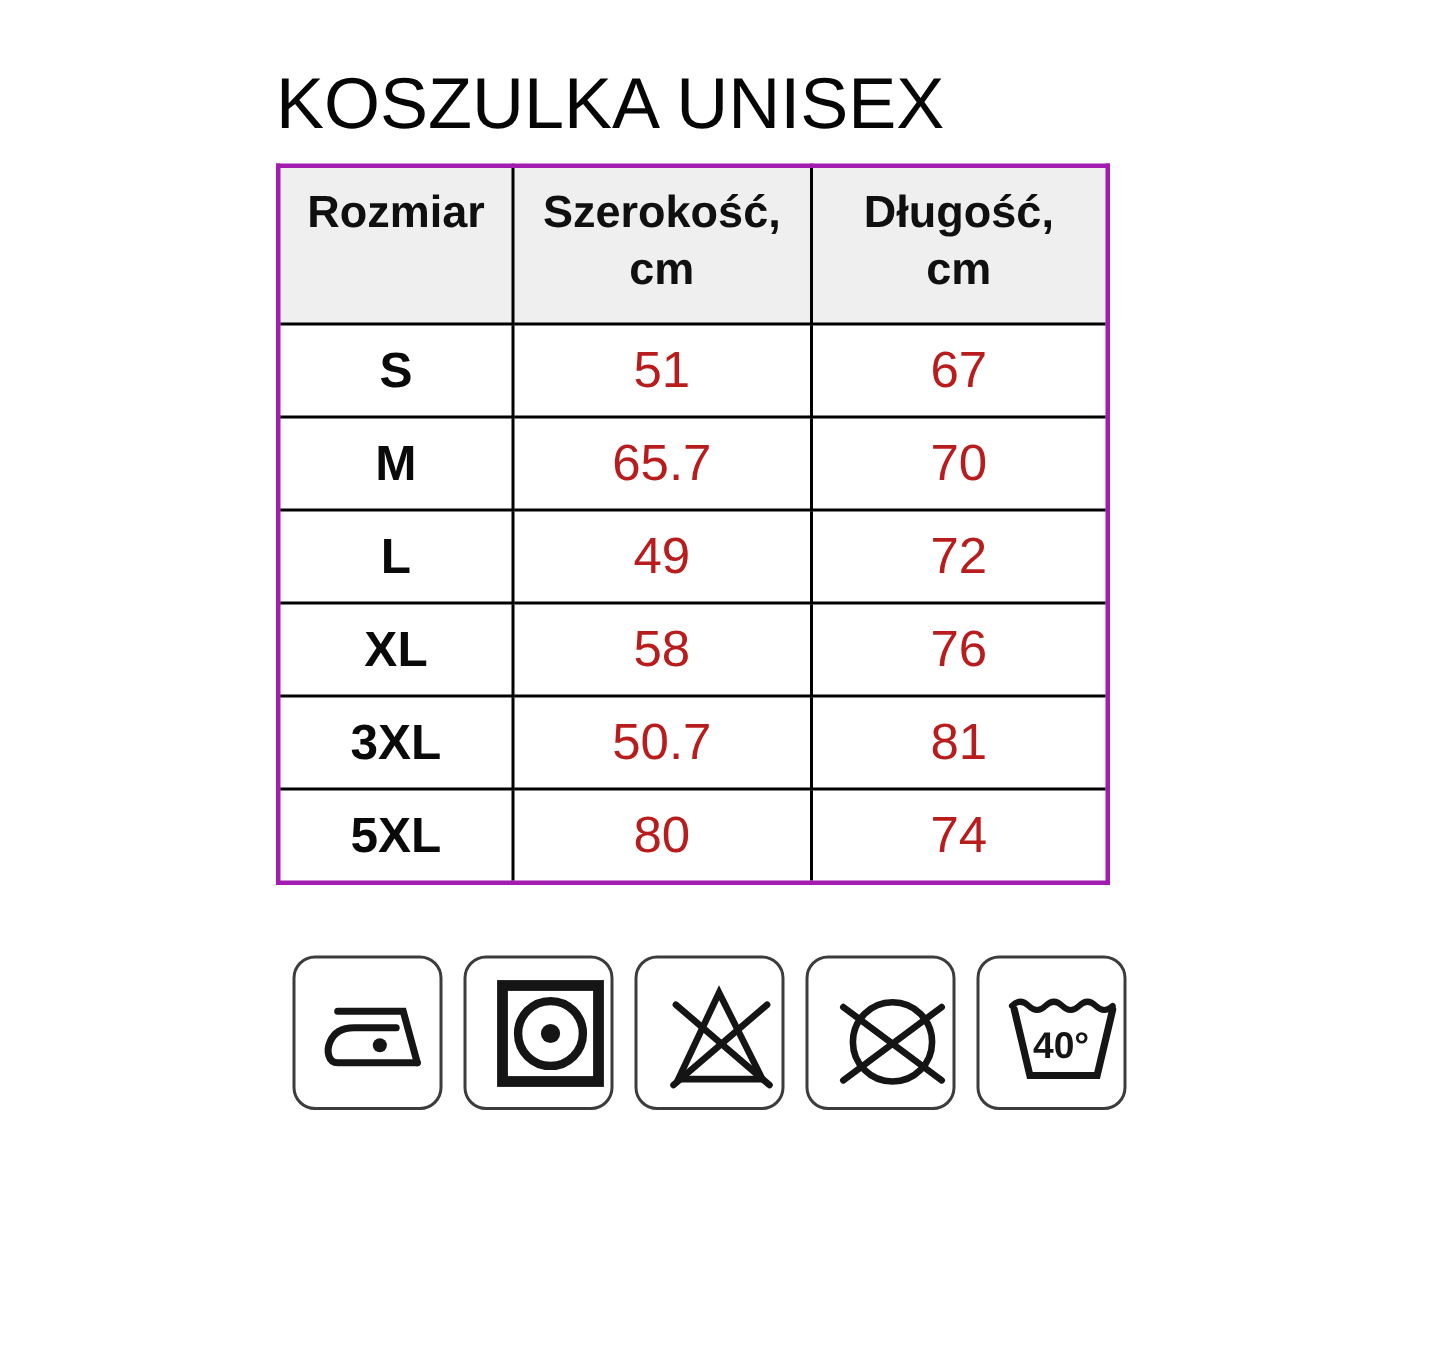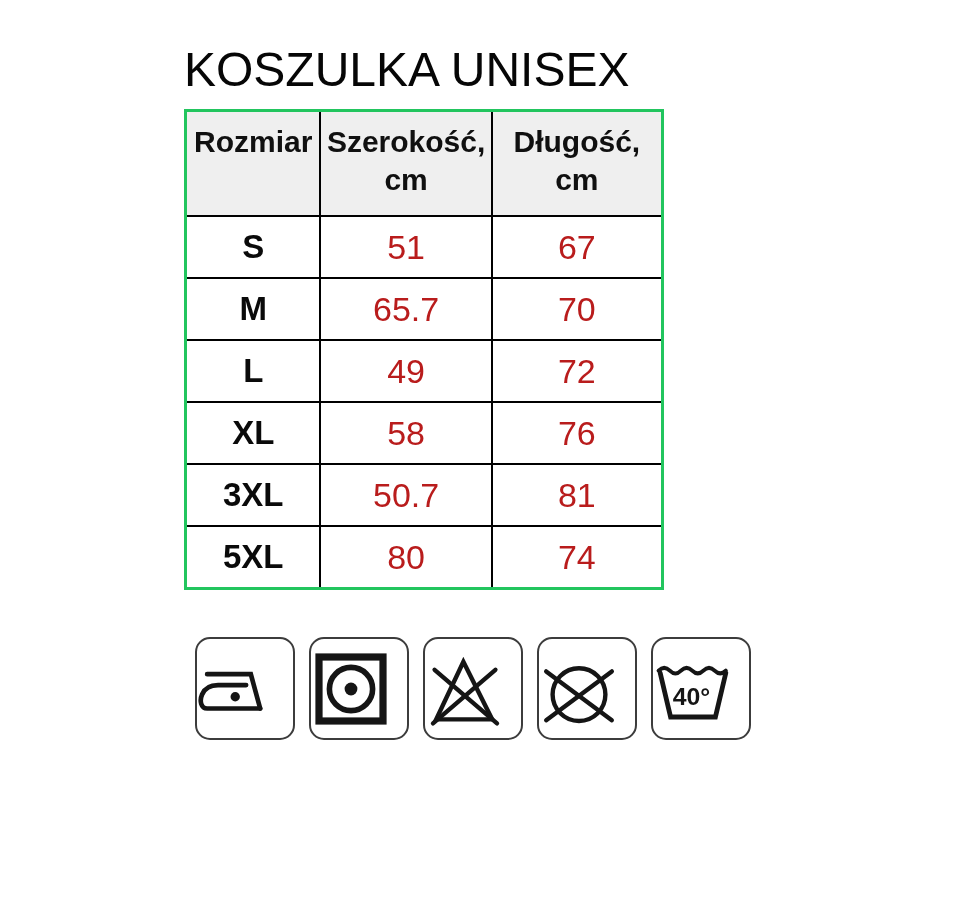--- a/index.html
+++ b/index.html
@@ -20,23 +20,23 @@
     margin: 0 0 15px 0;
     font-size: 48px;
     font-weight: normal;
     color: #060606;
     letter-spacing: 0px;
     line-height: 1.0;
     white-space: nowrap;
   }
   table.size-table {
     border-collapse: collapse;
-    width: 480px;
+    width: 556px;
     table-layout: fixed;
-    border: 3px solid #22c55e;
+    border: 3px solid #a21caf;
   }
   .size-table th, .size-table td {
     border: 2px solid #000000;
     text-align: center;
   }
   .size-table th {
     background: #efefef;
     font-size: 30px;
     font-weight: bold;
     color: #101010;
@@ -67,21 +67,21 @@
   }
   .care-tile {
     box-sizing: border-box;
     width: 100px;
     height: 103px;
     border: 2.5px solid #3c3c3c;
     border-radius: 15px;
     background: #ffffff;
     display: flex;
     align-items: center;
-    justify-content: flex-start;
+    justify-content: flex-end;
   }
   .care-tile svg {
     display: block;
   }
   .stroke {
     fill: none;
     stroke: #151515;
     stroke-linecap: round;
   }
   .fill {

